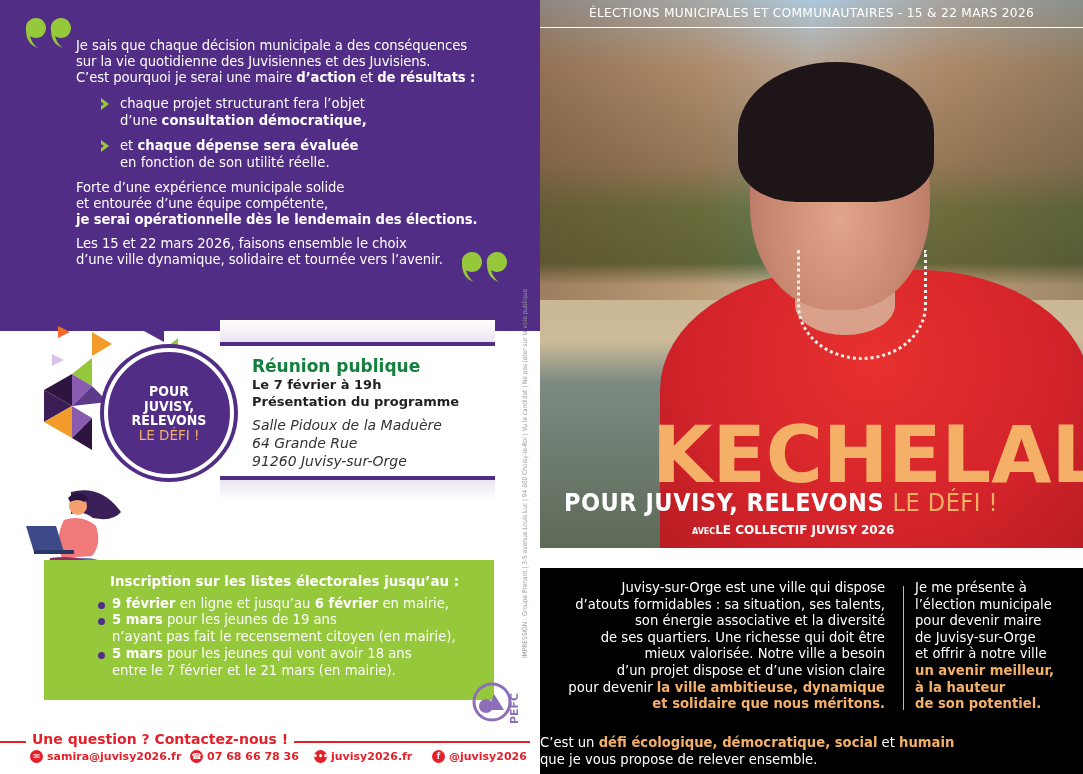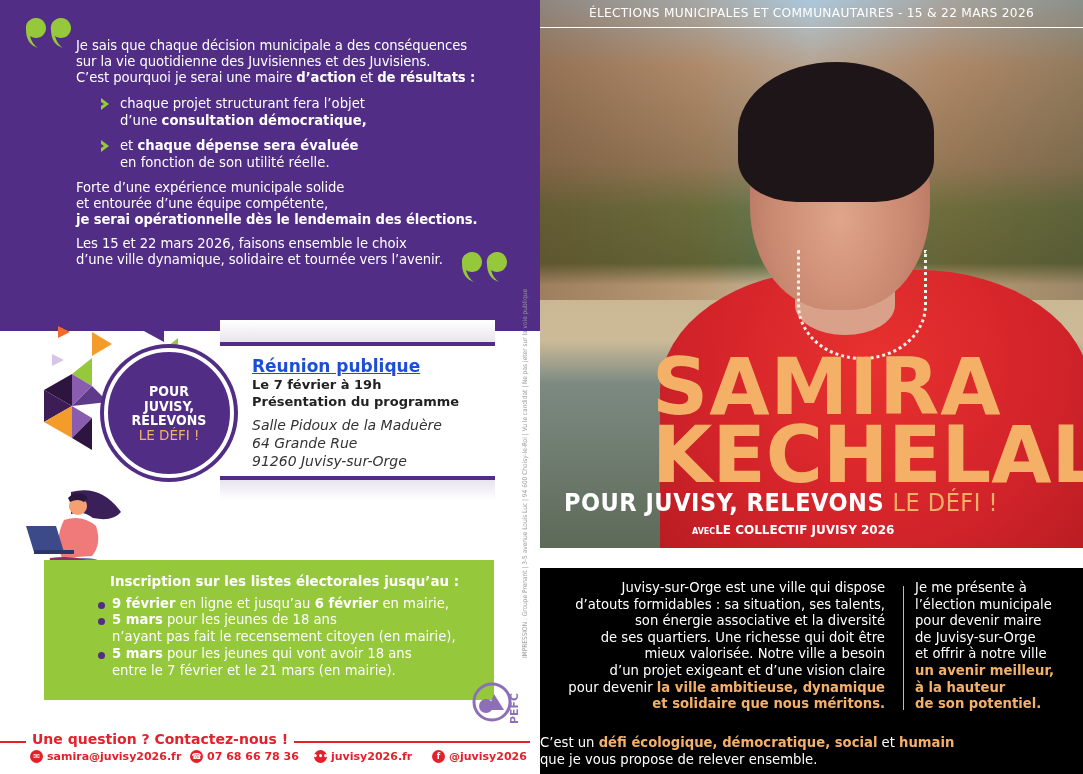--- a/index.html
+++ b/index.html
@@ -22,21 +22,21 @@
   
   .logo { position: absolute; left: 40px; top: 310px; width: 180px; height: 170px; }
   .logo-circle { position: absolute; left: 64px; top: 38px; width: 130px; height: 130px; border-radius: 50%; background: #522D85; border: 4px solid #fff; box-shadow: 0 0 0 4px #522D85; display:flex; flex-direction:column; align-items:center; justify-content:center; }
   .logo-circle .l1 { color:#fff; font-weight:bold; font-size:14px; line-height:14.5px; text-align:center; font-family:"DejaVu Sans Condensed","DejaVu Sans",sans-serif; }
   .logo-circle .l2 { color:#F5B068; font-size:13.5px; line-height:14px; text-align:center; }
 
   
   .meet { position: absolute; left: 220px; top: 320px; width: 275px; height: 178px; }
   .meet-bar-top { position:absolute; left:0; top:0; width:275px; height:26px; background: linear-gradient(#fff, #e8e4ef); border-bottom: 4px solid #522D85; }
   .meet-bar-bot { position:absolute; left:0; top:156px; width:275px; height:24px; background: linear-gradient(#e8e4ef, #fff); border-top: 4px solid #522D85; }
-  .meet-title { position:absolute; left:32px; top:36px; font-size:17px; font-weight:800; color:#1d4ed8;text-decoration:underline; }
+  .meet-title { position:absolute; left:32px; top:36px; font-size:17px; font-weight:800; color:#15803d; }
   .meet-line { position:absolute; left:32px; font-size:13px; font-weight:800; color:#222; }
   .meet-addr { position:absolute; left:32px; font-size:14px; font-style:italic; color:#333; line-height:18.5px; }
 
   
   .woman { position:absolute; left:16px; top:480px; width:110px; height:118px; }
 
   
   .insc { position:absolute; left:44px; top:560px; width:450px; height:140px; background:#96C83C; color:#fff;padding-left:20px; }
   .insc-title { position:absolute; left:66px; top:14px; font-size:13.4px; font-weight:800; }
   .insc-item { position:absolute; left:68px; font-size:13.2px; line-height:16.6px; }
@@ -177,21 +177,21 @@
   </svg>
 
   <div class="insc">
     <div class="insc-title">Inscription sur les listes électorales jusqu’au :</div>
     <div class="insc-item" style="top:36px">
       <span class="insc-dot"></span>
       <b>9 février</b><span> en ligne et jusqu’au </span><b>6 février</b><span> en mairie,</span>
     </div>
     <div class="insc-item" style="top:52px">
       <span class="insc-dot"></span>
-      <b>5 mars</b><span> pour les jeunes de 18 ans</span>
+      <b>5 mars</b><span> pour les jeunes de 19 ans</span>
       <div>n’ayant pas fait le recensement citoyen (en mairie),</div>
     </div>
     <div class="insc-item" style="top:86px">
       <span class="insc-dot"></span>
       <b>5 mars</b><span> pour les jeunes qui vont avoir 18 ans</span>
       <div>entre le 7 février et le 21 mars (en mairie).</div>
     </div>
   </div>
 
   <div class="legal">
@@ -232,33 +232,32 @@
     <div class="body-red"></div>
     <div class="neck"></div>
     <div class="head"></div>
     <div class="hair"></div>
     <div class="necklace"></div>
   </div>
 
   <div class="top-caption">ÉLECTIONS MUNICIPALES ET COMMUNAUTAIRES - 15 &amp; 22 MARS 2026</div>
   <div class="top-rule"></div>
 
-  <div class="name1">SAMIRA</div>
   <div class="name2">KECHELAL</div>
   <div class="slogan"><span>POUR JUVISY, RELEVONS </span><span class="thin">LE DÉFI !</span></div>
   <div class="avec"><small>AVEC</small><span>LE COLLECTIF JUVISY 2026</span></div>
 
   <div class="purple-block">
     <div class="r-col1">
       <div>Juvisy-sur-Orge est une ville qui dispose</div>
       <div>d’atouts formidables : sa situation, ses talents,</div>
       <div>son énergie associative et la diversité</div>
       <div>de ses quartiers. Une richesse qui doit être</div>
       <div>mieux valorisée. Notre ville a besoin</div>
-      <div>d’un projet exigeant et d’une vision claire</div>
+      <div>d’un projet dispose et d’une vision claire</div>
       <div><span>pour devenir </span><b>la ville ambitieuse, dynamique</b></div>
       <div><b>et solidaire que nous méritons.</b></div>
     </div>
     <div class="r-divider"></div>
     <div class="r-col2">
       <div>Je me présente à</div>
       <div>l’élection municipale</div>
       <div>pour devenir maire</div>
       <div>de Juvisy-sur-Orge</div>
       <div>et offrir à notre ville</div>

